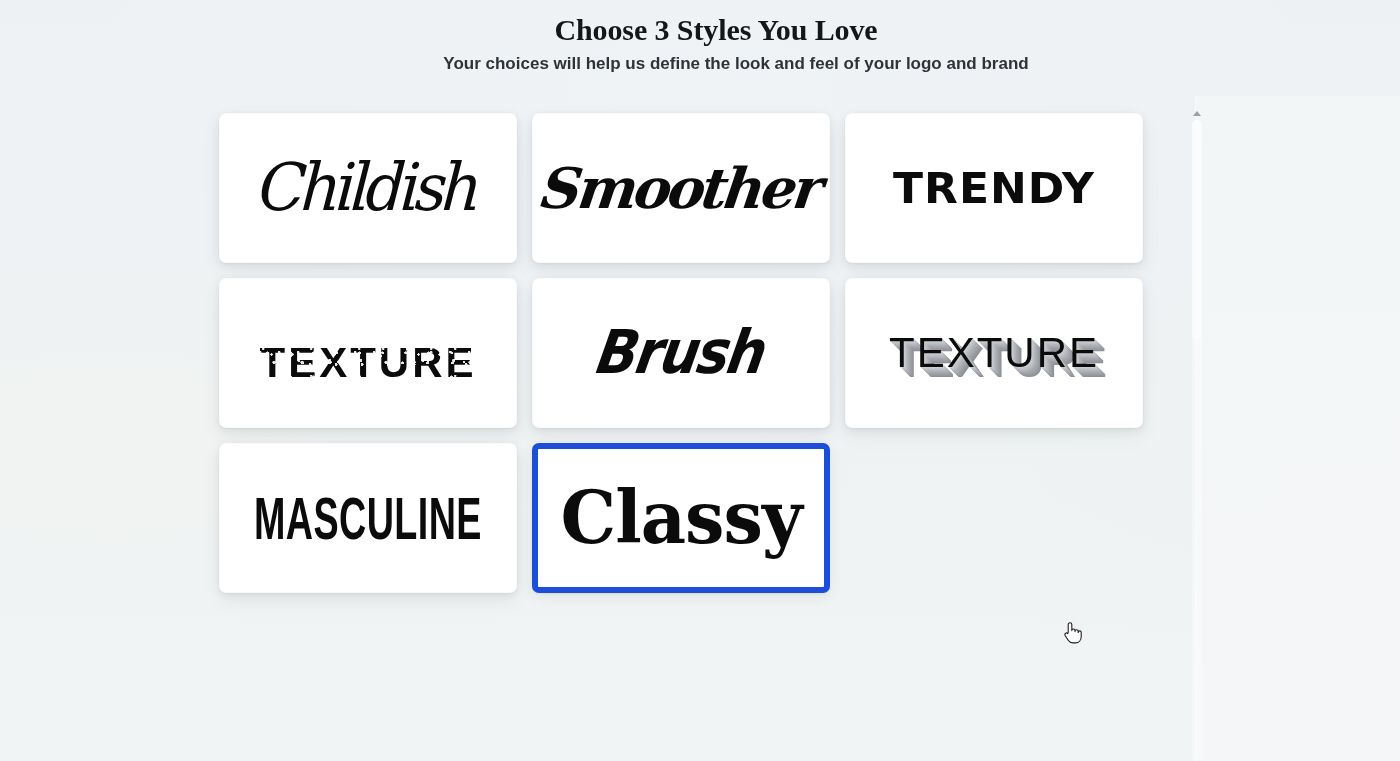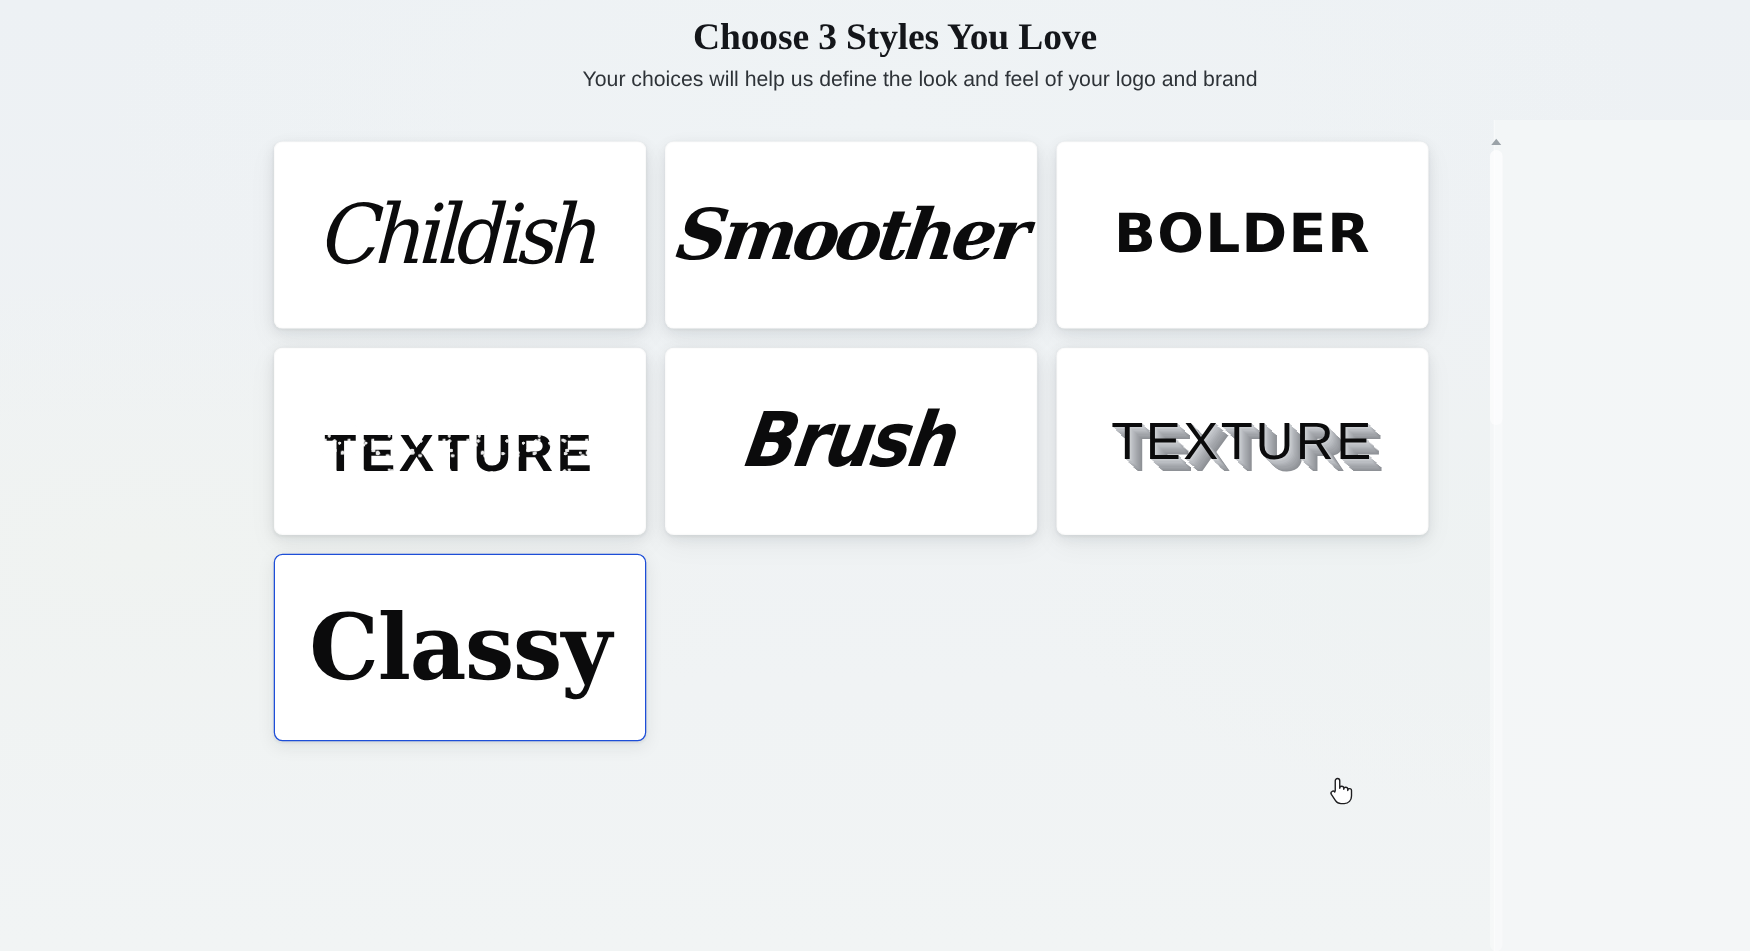--- a/index.html
+++ b/index.html
@@ -52,21 +52,21 @@
     color: #14161a;
     letter-spacing: -0.1px;
   }
 
   .subtitle {
     font-family: "Liberation Sans", sans-serif;
     font-size: 17px;
     line-height: 24px;
     color: #2e3338;
     margin-top: 4px;
-    font-weight: 400;
+    font-weight: 700;
     padding-left: 40px;
   }
 
   
   .scroll-viewport {
     position: absolute;
     top: 96px;
     left: 0;
     width: 1196px;
     right: 204px;
@@ -97,21 +97,21 @@
       0 8px 22px rgba(22,32,44,0.05);
     display: flex;
     align-items: center;
     justify-content: center;
     overflow: hidden;
     position: relative;
     cursor: pointer;
   }
 
   .card.is-selected {
-    border: 1px solid #1d4ed8;
+    border: 6px solid #1d4ed8;
     box-shadow:
       0 1px 2px rgba(22,32,44,0.06),
       0 4px 14px rgba(22,32,44,0.08);
   }
 
   .card-label {
     color: #0b0b0c;
     text-align: center;
     white-space: nowrap;
     line-height: 1;
@@ -367,38 +367,41 @@
       <div class="card">
         <span class="card-label s-childish">Childish</span>
       </div>
 
       <div class="card">
         <span class="card-label s-smoother">Smoother</span>
       </div>
 
 
       <div class="card">
-        <span class="card-label s-rounded">BOLDER</span>
+        <span class="card-label s-rounded">TRENDY</span>
       </div>
 
       <div class="card">
         <span class="card-label s-texture">TEXTURE</span>
       </div>
 
       <div class="card">
         <span class="card-label s-brush">Brush</span>
       </div>
 
 
       <div class="card">
         <span class="card-label s-trendy">TEXTURE</span>
       </div>
 
 
 
+      <div class="card">
+        <span class="card-label s-masculine">MASCULINE</span>
+      </div>
 
       <div class="card is-selected">
         <span class="card-label s-classy">Classy</span>
       </div>
 
     </div>
   </div>
 
   <div class="gutter-edge"></div>
   <div class="right-panel"></div>

